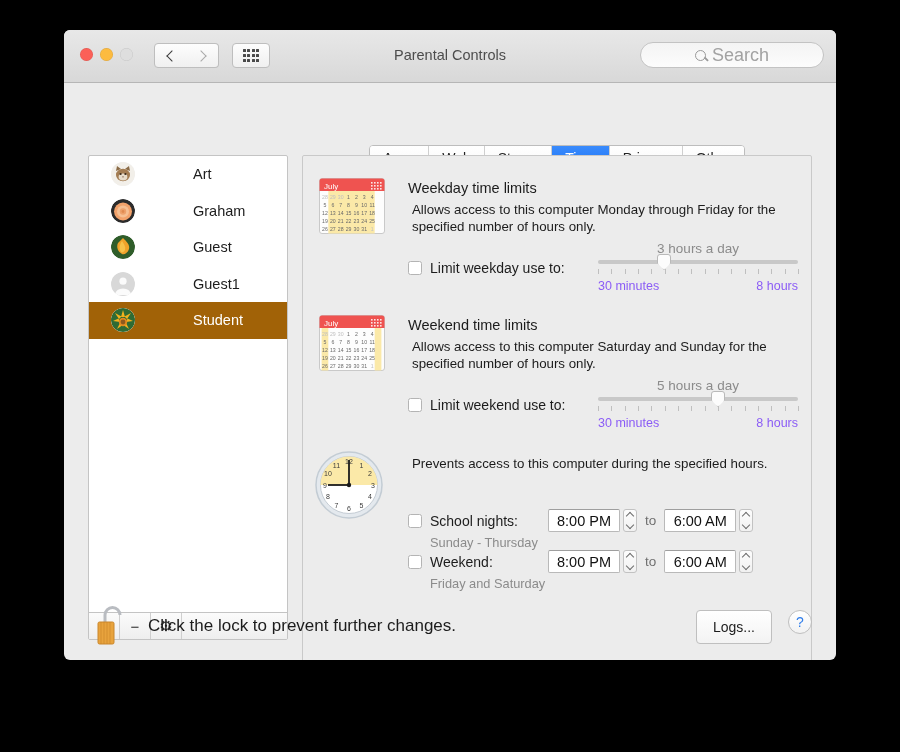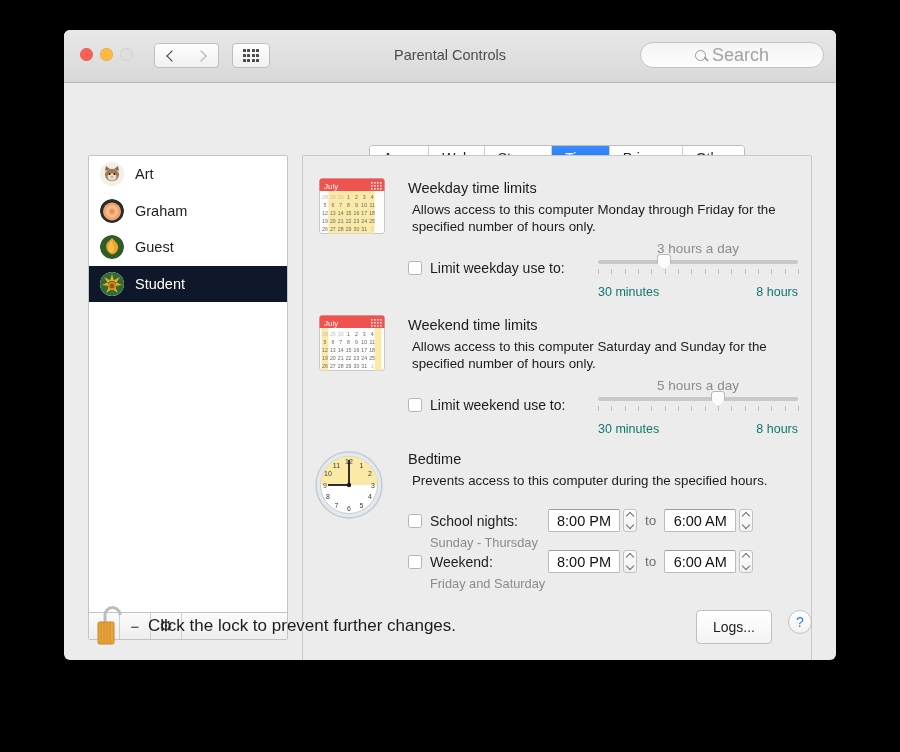--- a/index.html
+++ b/index.html
@@ -140,24 +140,25 @@
     border: 1px solid #c4c4c4;
     box-sizing: border-box;
     border-radius: 2px;
     overflow: hidden;
   }
   #user-list { position: absolute; left:0; right:0; top:0; bottom: 26px; }
   .user-row {
     display: flex;
     align-items: center;
     height: 36.5px;
-    padding-left: 11px;
-    box-sizing: border-box;
-  }
-  .user-row.selected { background: #0f172a; }
+    padding-left: 22px;
+    box-sizing: border-box;
+    gap: 47px;
+  }
+  .user-row.selected { background: #a16207; }
   .user-row .uname { font-size: 14.5px; color: #1d1d1d; margin-left: 11px; }
   .user-row.selected .uname { color: #fff; }
   .avatar {
     width: 24px; height: 24px;
     border-radius: 50%;
     overflow: hidden;
     flex: none;
     position: relative;
     background: #efefef;
   }
@@ -291,22 +292,22 @@
     position: absolute;
     top: 0;
     width: 1px;
     height: 5px;
     background: #bfbfbf;
   }
   .slider-ends {
     display: flex;
     justify-content: space-between;
     font-size: 12.5px;
-    color: #0f766e;
-    margin-top: 10px;
+    color: #8b5cf6;
+    margin-top: 4px;
   }
 
   
   .time-row { display: flex; align-items: center; }
   .time-field {
     width: 72px;
     height: 23px;
     background: #fff;
     border: 1px solid #b9b9b9;
     border-top-color: #9e9e9e;
@@ -453,20 +454,28 @@
               </svg></span>
             <span class="uname">Graham</span>
           </div>
           <div class="user-row">
             <span class="avatar"><svg viewBox="0 0 24 24" width="24" height="24">
                 <circle cx="12" cy="12" r="12" fill="#2f5d2a"></circle>
                 <path d="M12 3 C16 7 19 10 18 14 C17 18 13 20 11 19 C7 17 5 12 7 8 Z" fill="#f0a32a"></path>
                 <path d="M11 6 C13 9 15 12 14 15 C13 17 11 18 10 17 C8 15 8 10 11 6 Z" fill="#f7c24a"></path>
               </svg></span>
             <span class="uname">Guest</span>
+          </div>
+          <div class="user-row">
+            <span class="avatar"><svg viewBox="0 0 24 24" width="24" height="24">
+                <circle cx="12" cy="12" r="12" fill="#d8d8d8"></circle>
+                <circle cx="12" cy="9.2" r="3.6" fill="#fbfbfb"></circle>
+                <path d="M3.6 23 a8.7 8.7 0 0 1 16.8 0 Z" fill="#fbfbfb"></path>
+              </svg></span>
+            <span class="uname">Guest1</span>
           </div>
           <div class="user-row selected">
             <span class="avatar"><svg viewBox="0 0 24 24" width="24" height="24">
                 <circle cx="12" cy="12" r="12" fill="#2f6b34"></circle>
                 <g fill="#f2b21e">
                   <path d="M12 2 l2 7 h-4 z"></path>
                   <path d="M20 5 l-4 6 -2.5-2.5z"></path>
                   <path d="M22 13 l-7 1 1.5-3.4z"></path>
                   <path d="M4 5 l4 6 2.5-2.5z"></path>
                   <path d="M2 13 l7 1 -1.5-3.4z"></path>
@@ -719,21 +728,20 @@
               <text x="12" y="38.5">9</text>
                 <text x="15" y="27">10</text>
                 <text x="23.5" y="18.5">11</text>
             </g>
             <line x1="36" y1="36" x2="36" y2="11" stroke="#1a1a1a" stroke-width="1.8"></line>
             <line x1="36" y1="36" x2="15" y2="36" stroke="#1a1a1a" stroke-width="1.8"></line>
             <circle cx="36" cy="36" r="2.2" fill="#1a1a1a"></circle>
           </svg>
         </div>
         <div class="sect-text">
-          <p class="sect-title">Bedtime</p>
           <p class="sect-desc">Prevents access to this computer during the specified hours.</p>
         </div>
         <div id="bedtime-rows" style="position:absolute;left:105px;top:60px;">
             <div style="">
               <div class="time-row">
                 <span class="checkbox"></span>
                 <span class="cblabel" style="width:118px;">School nights:</span>
                 <span class="time-field">8:00 PM</span>
                 <span class="stepper">
                   <span class="sc up"></span>

